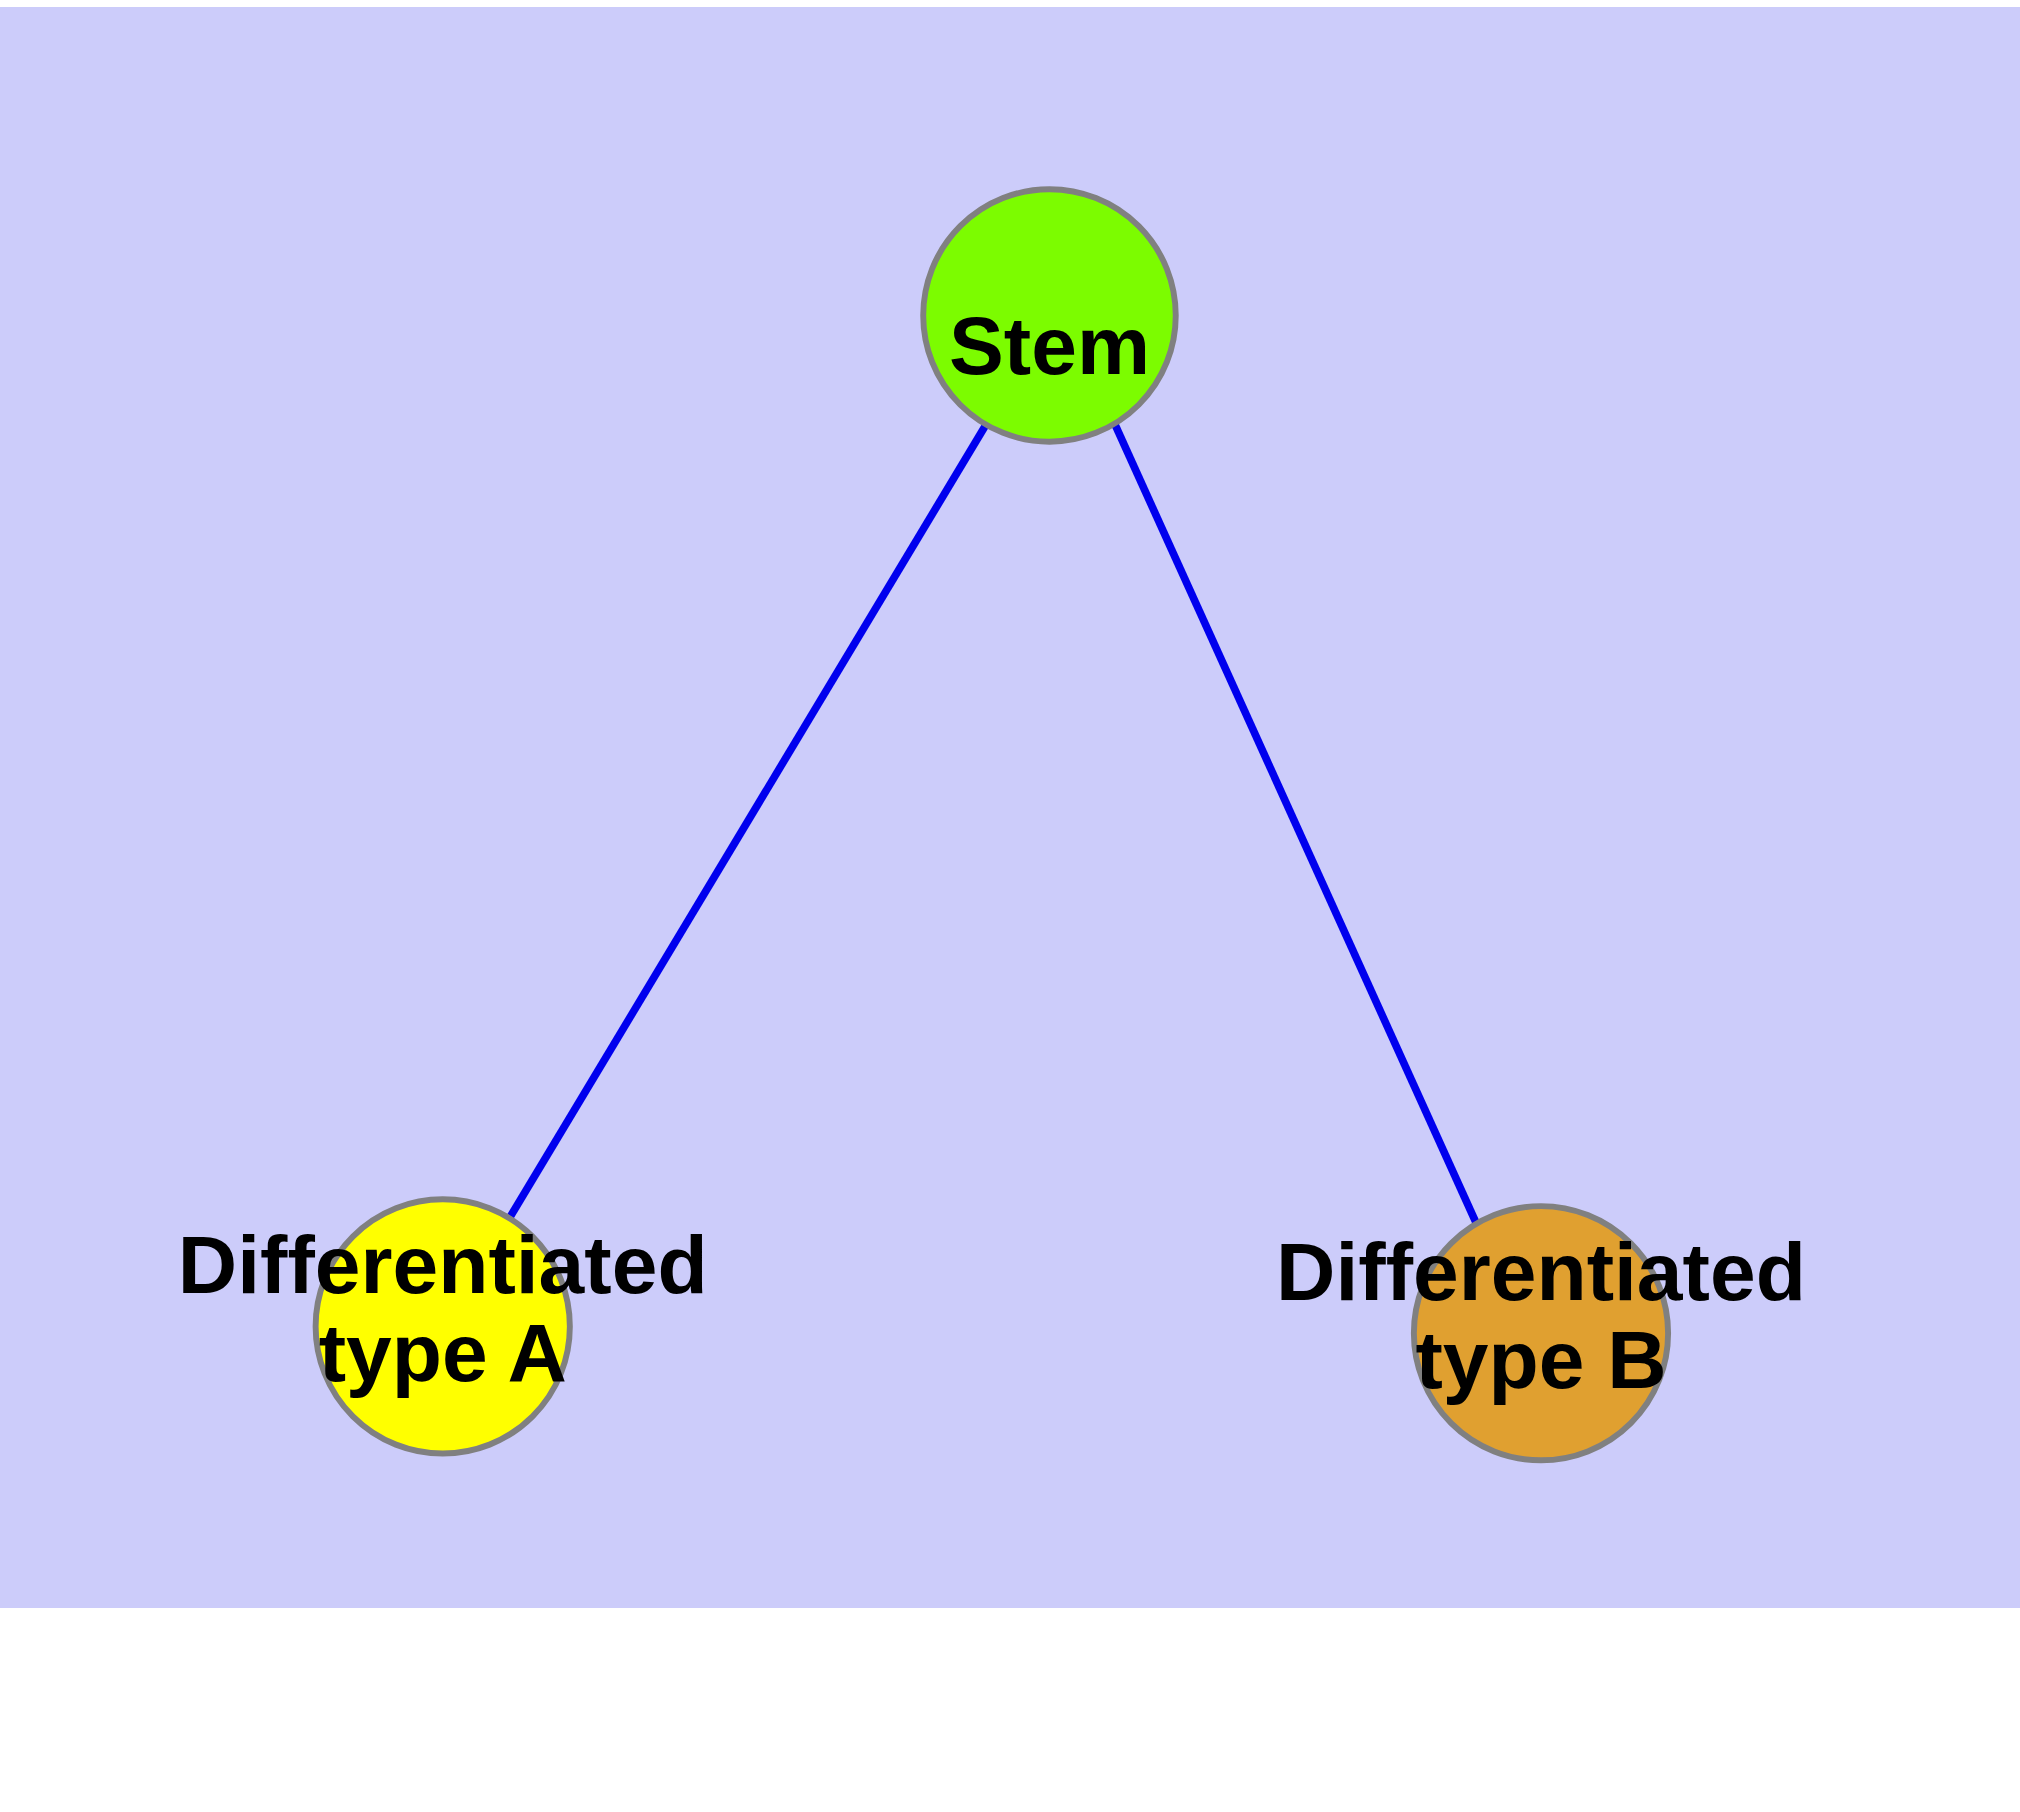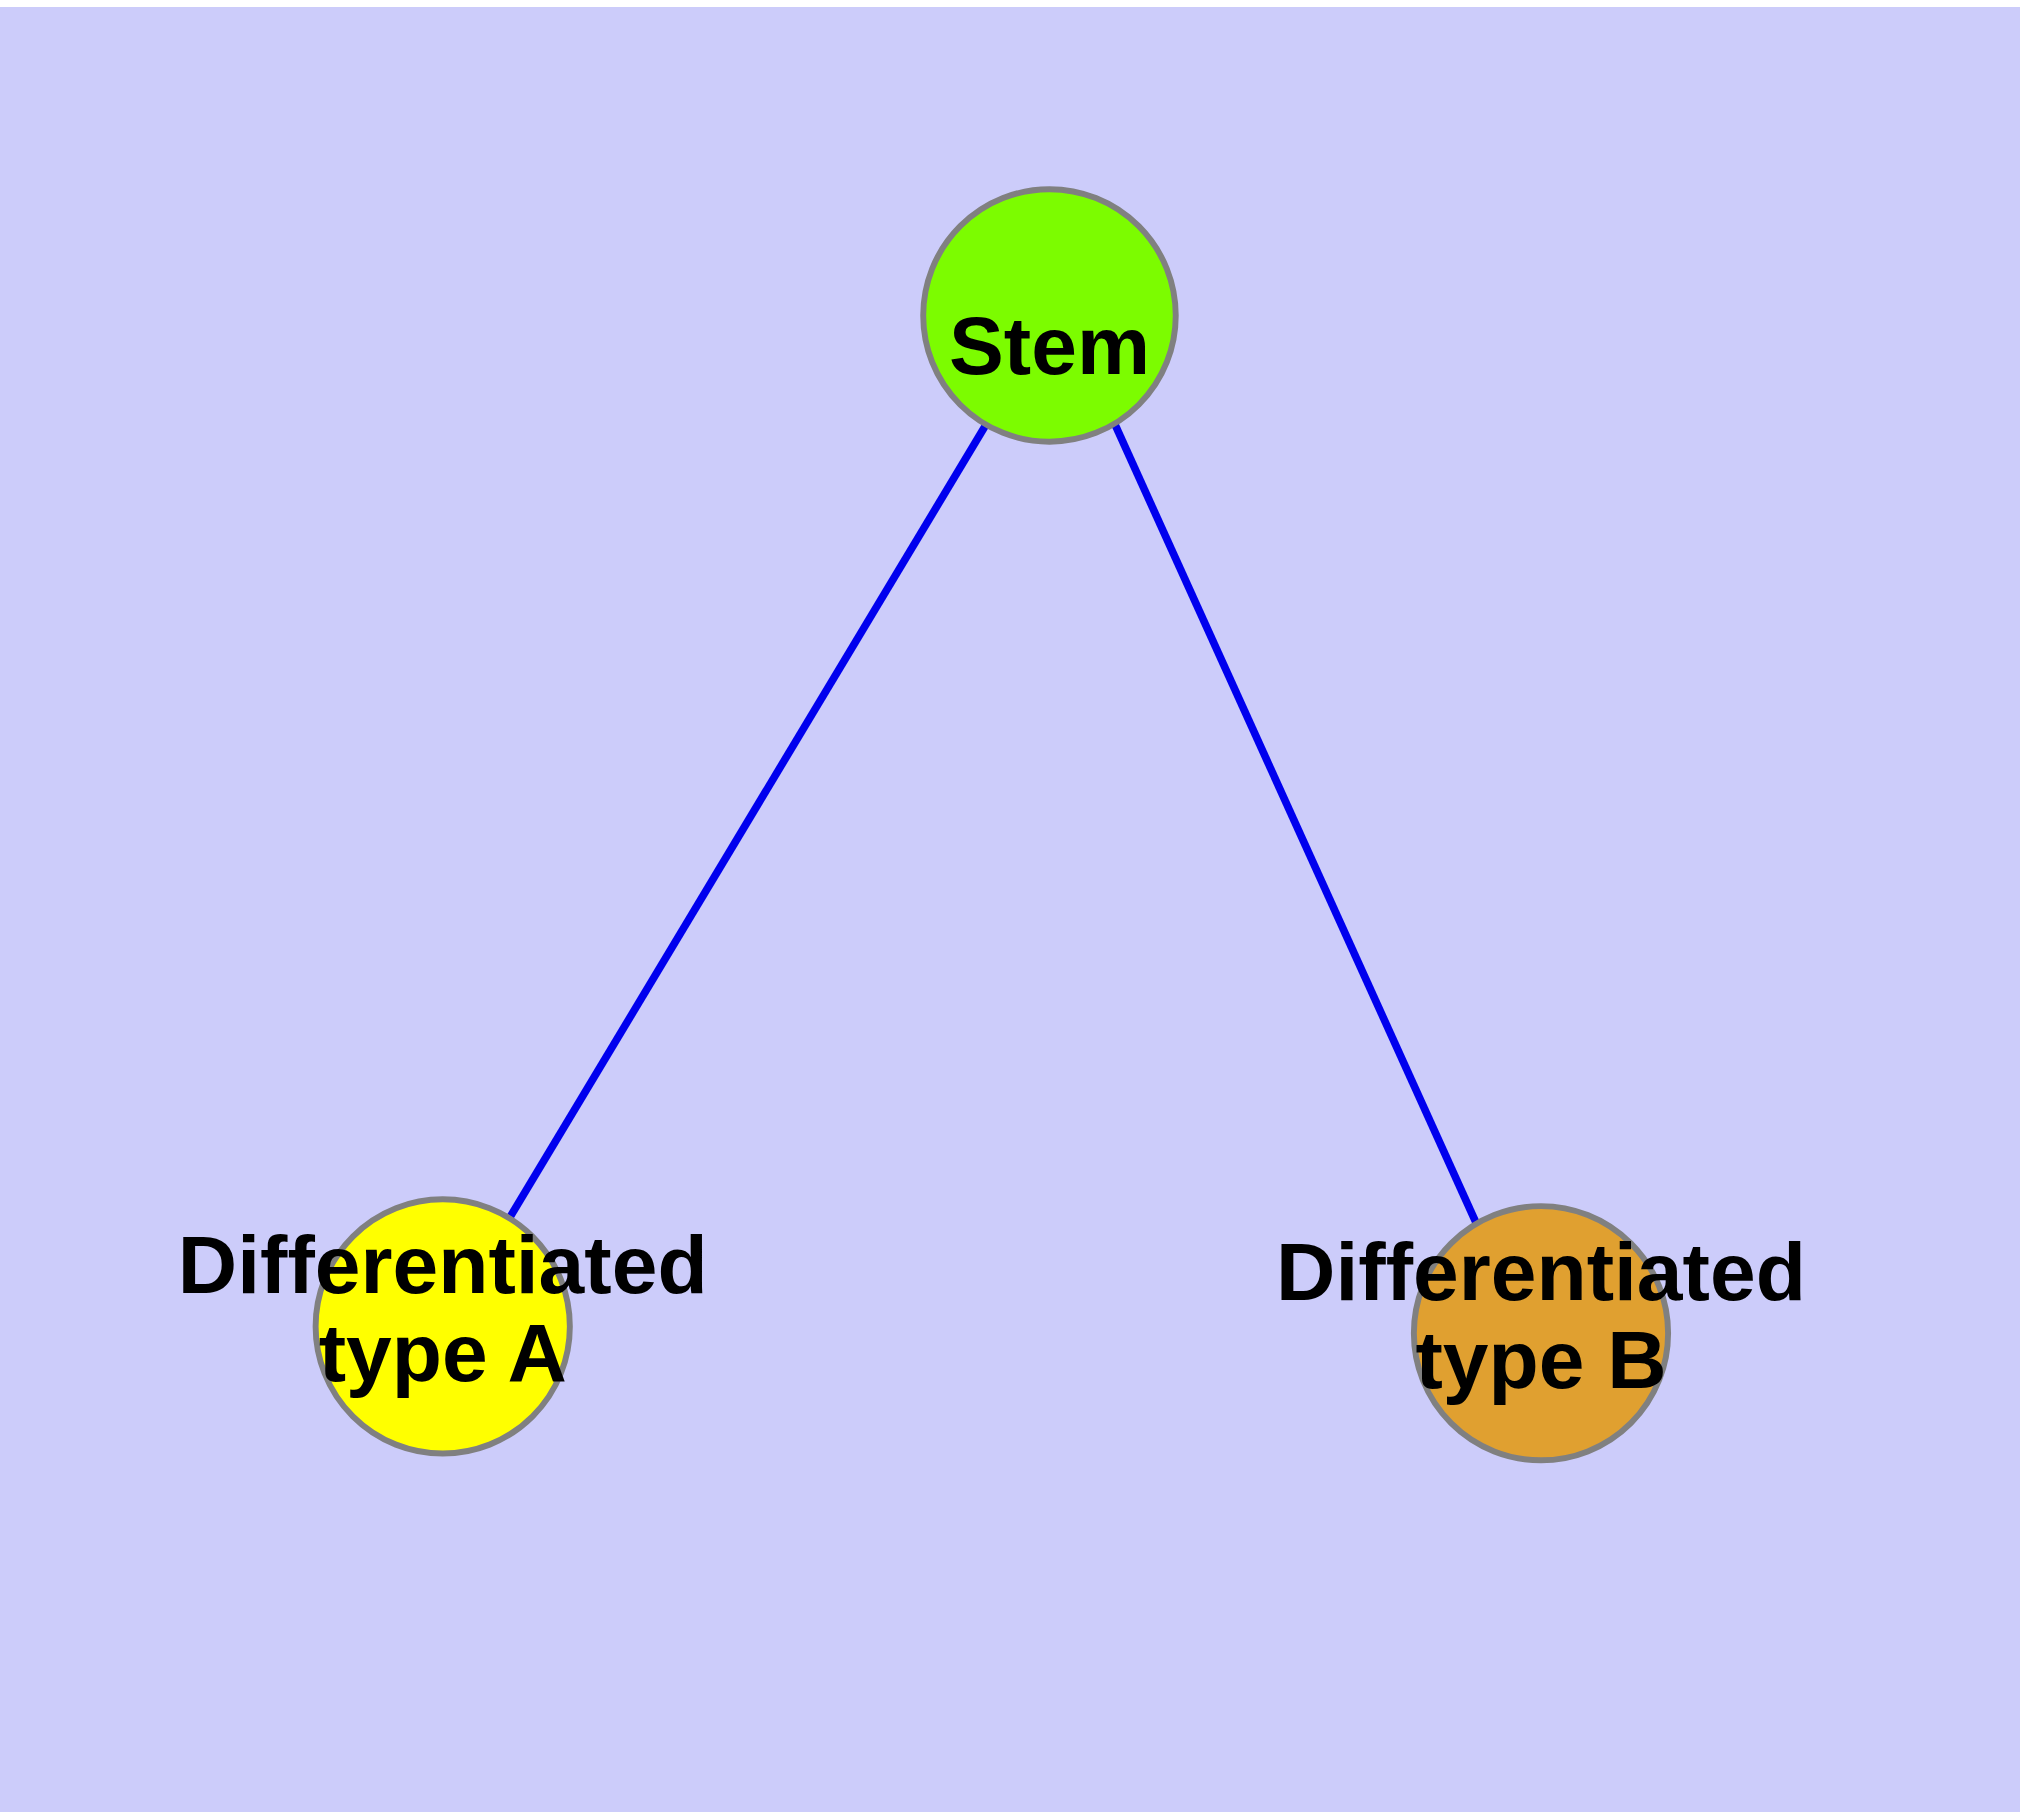--- a/index.html
+++ b/index.html
@@ -13,21 +13,21 @@
     height: 1812px;
     background: #ffffff;
     overflow: hidden;
     font-family: "Liberation Sans", sans-serif;
   }
   #graph-surface {
     position: absolute;
     left: 0;
     top: 6.8px;
     width: 2021px;
-    height: 1805px;
+    height: 1601px;
     background: #ccccfa;
   }
   #graph-svg {
     position: absolute;
     left: 0;
     top: 0;
     width: 2021px;
     height: 1805px;
     display: block;
   }

